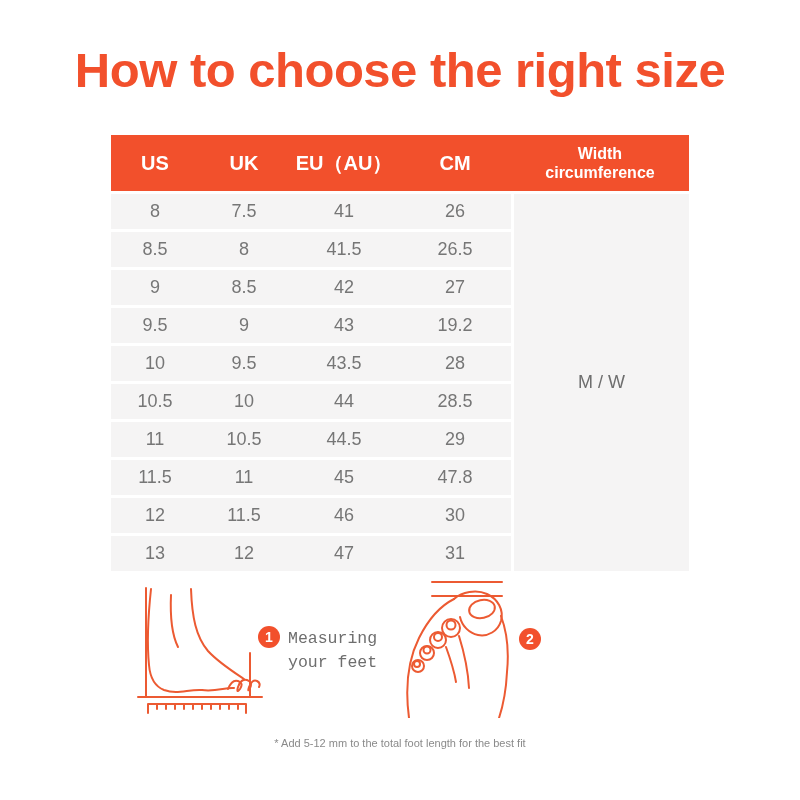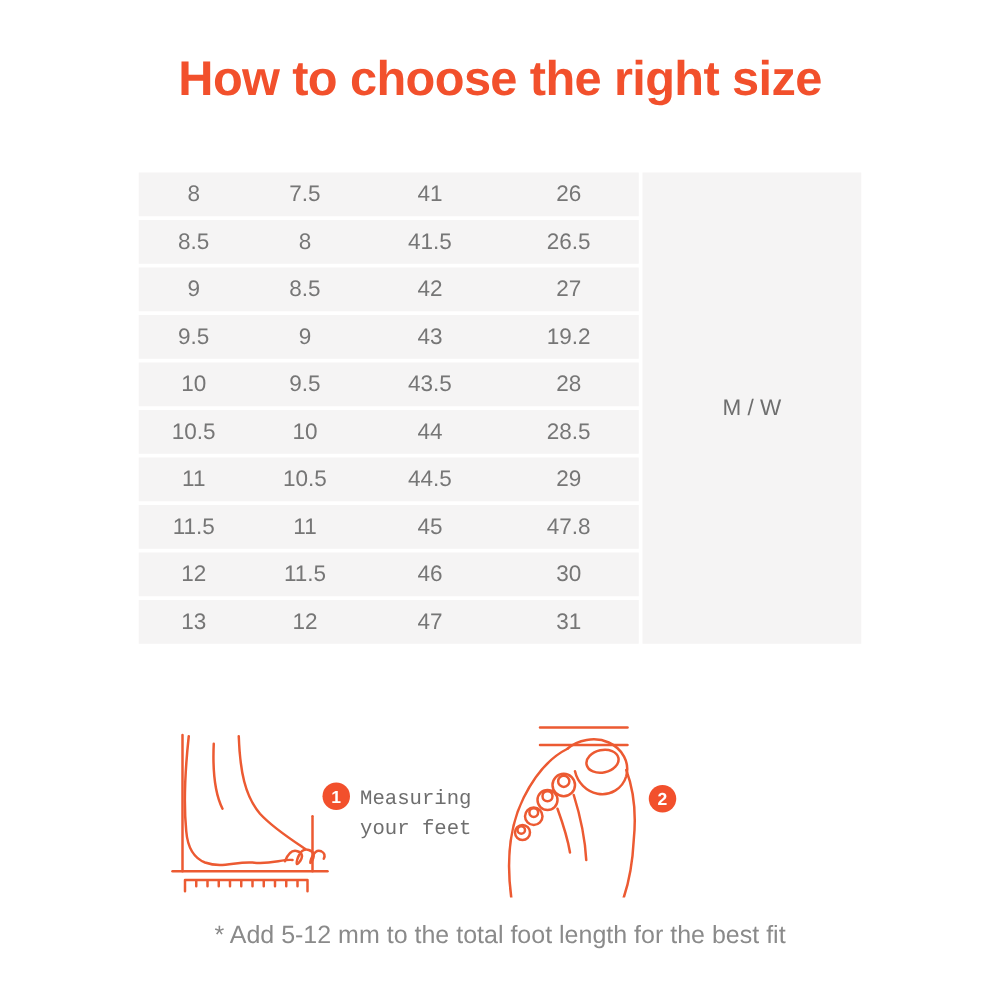--- a/index.html
+++ b/index.html
@@ -11,21 +11,21 @@
     --sketch:#EC5A32;
   }
   *{box-sizing:border-box;}
   html,body{margin:0;padding:0;background:#ffffff;}
   .page{
     position:relative;width:800px;height:800px;background:#ffffff;overflow:hidden;
     font-family:"Liberation Sans","DejaVu Sans",sans-serif;
   }
   .title{
     position:absolute;top:42px;left:0;width:100%;margin:0;text-align:center;
-    font-size:39px;font-weight:700;color:var(--accent);letter-spacing:-0.5px;
+    font-size:49px;font-weight:700;color:var(--accent);letter-spacing:-0.5px;
   }
   .size-table{position:absolute;left:111px;top:135px;width:578px;}
   .thead{display:flex;align-items:center;background:var(--accent);height:56px;color:#ffffff;font-weight:700;}
   .th{text-align:center;font-size:20px;}
   .cw-head{flex:1;font-size:16px;line-height:19px;}
   .cw-head .hline{display:block;}
   .c0{width:88px;}.c1{width:90px;}.c2{width:110px;}.c3{width:112px;}
   .tbody{display:flex;margin-top:3px;}
   .rows{width:400px;display:flex;flex-direction:column;gap:3px;}
   .row{display:flex;align-items:center;height:35px;background:var(--rowbg);}
@@ -45,31 +45,41 @@
     font-size:14px;font-weight:700;display:flex;align-items:center;justify-content:center;flex:none;
   }
   .step-text{margin-left:8px;font-size:16.5px;color:var(--steptext);}
   .step-text .line{display:block;font-family:Liberation Mono, monospace;}
   .step-1{left:258px;top:626px;}
   .step-1 .step-text{line-height:24px;margin-top:1px;}
   .step-2{left:519px;top:628px;}
   .step-2 .step-text{line-height:23px;margin-top:1px;}
   .footnote{
     position:absolute;top:737px;left:0;width:100%;text-align:center;
-    font-size:20px;color:var(--notetext);
+    font-size:11px;color:var(--notetext);
   }
 </style>
 </head>
 <body>
 
 <div class="page">
 
   <h1 class="title">How to choose the right size</h1>
 
   <div class="size-table">
+    <div class="thead">
+      <div class="th c0">US</div>
+      <div class="th c1">UK</div>
+      <div class="th c2">EU（AU）</div>
+      <div class="th c3">CM</div>
+      <div class="th cw-head">
+        <span class="hline">Width</span>
+        <span class="hline">circumference</span>
+      </div>
+    </div>
     <div class="tbody">
       <div class="rows">
           <div class="row">
             <div class="cell c0">8</div>
             <div class="cell c1">7.5</div>
             <div class="cell c2">41</div>
             <div class="cell c3">26</div>
           </div>
           <div class="row">
             <div class="cell c0">8.5</div>

